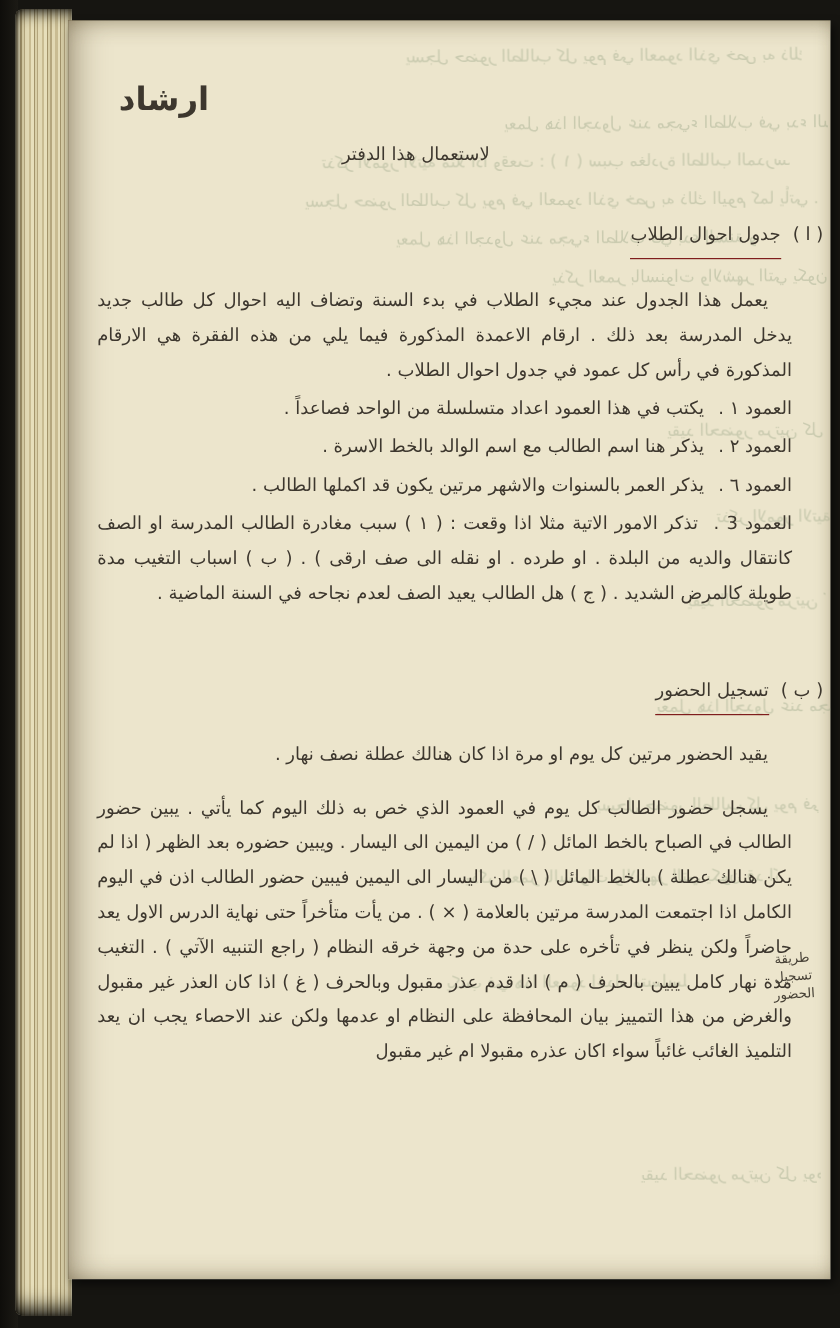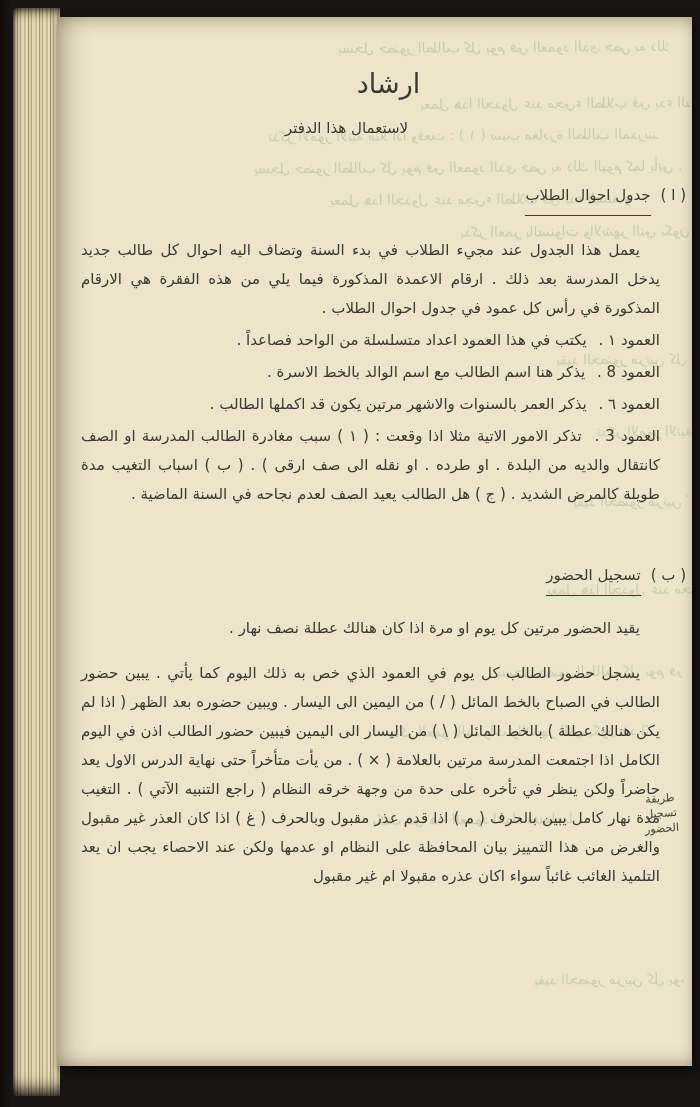--- a/index.html
+++ b/index.html
@@ -55,21 +55,21 @@
   }
 
   .content {
     position: absolute; inset: 0;
     direction: rtl;
     padding: 46px 32px 0 24px;
     color: #3d372e;
     font-size: 15px; line-height: 29px;
   }
 
-  .title   { text-align: center; font-size: 27px; line-height: 42px; transform: translateX(18px); }
+  .title   { text-align: left; font-size: 27px; line-height: 42px; transform: translateX(18px); font-weight: bold; }
   .subtitle{ text-align: center; font-size: 15px; margin-top: 9px; transform: translateX(-24px); }
 
   .heading-row { margin: 38px -26px 0 0; display: flex; gap: 10px; align-items: baseline; }
   .heading-row.b { margin-top: 52px; }
   .marker  { white-space: nowrap; }
   .heading { border-bottom: 1px solid #7f1d1d; padding-bottom: 5px; }
 
   .para { margin: 20px 0 0; text-align: justify; }
   .para.indent { text-indent: 20px; }
   .item { margin-top: 3px; }
@@ -121,21 +121,21 @@
         <span class="heading">جدول احوال الطلاب</span>
       </div>
 
       <p class="para indent">يعمل هذا الجدول عند مجيء الطلاب في بدء السنة وتضاف اليه احوال كل طالب جديد يدخل المدرسة بعد ذلك . ارقام الاعمدة المذكورة فيما يلي من هذه الفقرة هي الارقام المذكورة في رأس كل عمود في جدول احوال الطلاب .</p>
 
       <p class="para item">
         <span class="col-label">العمود ١ .</span>
         <span>يكتب في هذا العمود اعداد متسلسلة من الواحد فصاعداً .</span>
       </p>
       <p class="para item">
-        <span class="col-label">العمود 8 .</span>
+        <span class="col-label">العمود ٢ .</span>
         <span>يذكر هنا اسم الطالب مع اسم الوالد بالخط الاسرة .</span>
       </p>
       <p class="para item">
         <span class="col-label">العمود ٦ .</span>
         <span>يذكر العمر بالسنوات والاشهر مرتين يكون قد اكملها الطالب .</span>
       </p>
       <p class="para item">
         <span class="col-label">العمود 3 .</span>
         <span>تذكر الامور الاتية مثلا اذا وقعت : ( ١ ) سبب مغادرة الطالب المدرسة او الصف كانتقال والديه من البلدة . او طرده . او نقله الى صف ارقى ) . ( ب ) اسباب التغيب مدة طويلة كالمرض الشديد . ( ج ) هل الطالب يعيد الصف لعدم نجاحه في السنة الماضية .</span>
       </p>

